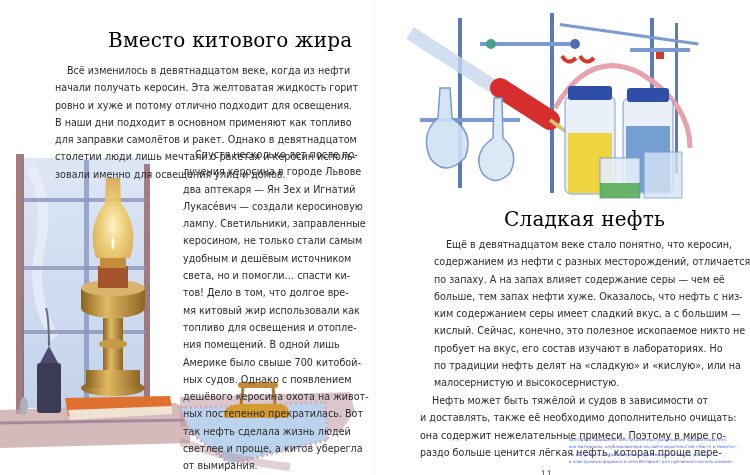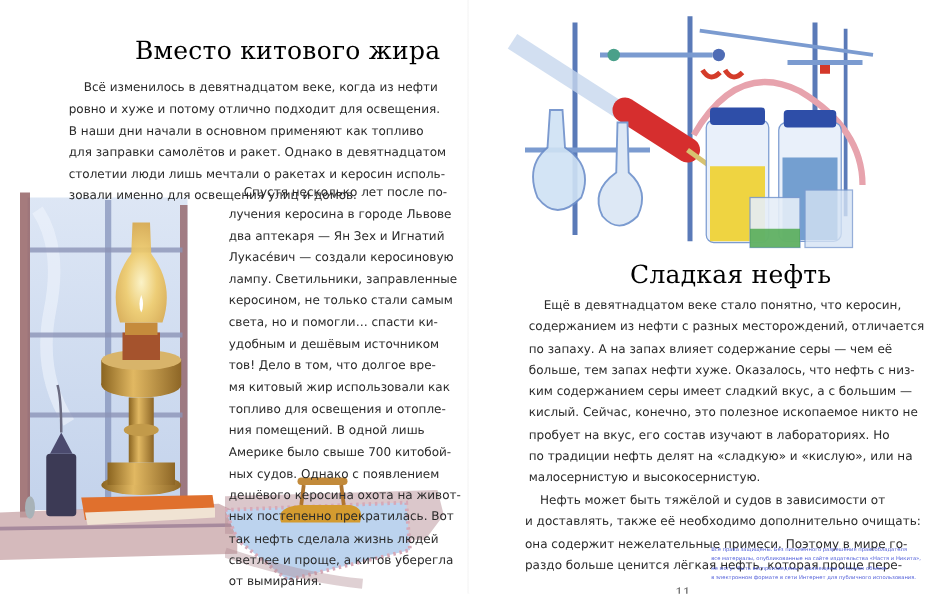--- a/index.html
+++ b/index.html
@@ -101,36 +101,37 @@
     <path d="M45 46 Q40 34 60 32 L100 32 Q112 34 108 46 Z" fill="#d49b2f"></path>
     <rect x="58" y="10" width="40" height="6" rx="3" fill="#c28a3a"></rect>
     <path d="M63 16 L61 32 M93 16 L95 32" stroke="#b07630" stroke-width="3"></path>
     <path d="M0 70 Q60 90 110 95" stroke="#b08a90" stroke-width="8" fill="none" opacity="0.4"></path>
   </svg>
 
   <div class="heading" style="left:108px;top:28px">Вместо китового жира</div>
 
   <div class="text" style="left:55px;top:62px;width:273px">
     <span class="line" style="padding-left:12px">Всё изменилось в девятнадцатом веке, когда из нефти</span>
+    <span class="line">начали получать керосин. Эта желтоватая жидкость горит</span>
     <span class="line">ровно и хуже и потому отлично подходит для освещения.</span>
-    <span class="line">В наши дни начали в основном применяют как топливо</span>
+    <span class="line">В наши дни подходит в основном применяют как топливо</span>
     <span class="line">для заправки самолётов и ракет. Однако в девятнадцатом</span>
     <span class="line">столетии люди лишь мечтали о ракетах и керосин исполь-</span>
     <span class="line last">зовали именно для освещения улиц и домов.</span>
   </div>
 
   <div class="text" style="left:183px;top:146px;width:145px">
     <span class="line" style="padding-left:12px">Спустя несколько лет после по-</span>
     <span class="line">лучения керосина в городе Львове</span>
     <span class="line">два аптекаря — Ян Зех и Игнатий</span>
     <span class="line">Лукасе́вич — создали керосиновую</span>
     <span class="line">лампу. Светильники, заправленные</span>
     <span class="line">керосином, не только стали самым</span>
+    <span class="line">удобным и дешёвым источником</span>
     <span class="line">света, но и помогли… спасти ки-</span>
-    <span class="line">удобным и дешёвым источником</span>
     <span class="line">тов! Дело в том, что долгое вре-</span>
     <span class="line">мя китовый жир использовали как</span>
     <span class="line">топливо для освещения и отопле-</span>
     <span class="line">ния помещений. В одной лишь</span>
     <span class="line">Америке было свыше 700 китобой-</span>
     <span class="line">ных судов. Однако с появлением</span>
     <span class="line">дешёвого керосина охота на живот-</span>
     <span class="line">ных постепенно прекратилась. Вот</span>
     <span class="line">так нефть сделала жизнь людей</span>
     <span class="line">светлее и проще, а китов уберегла</span>
@@ -176,21 +177,21 @@
     <rect x="227" y="80" width="42" height="14" rx="3" fill="#2e4ea8"></rect>
     <rect x="226" y="118" width="44" height="66" fill="#5f90c8" opacity="0.85"></rect>
 
     <rect x="200" y="150" width="40" height="40" fill="#e6eef8" stroke="#7b9bd0" opacity="0.9"></rect>
     <rect x="200" y="175" width="40" height="15" fill="#46a546" opacity="0.8"></rect>
     <rect x="244" y="144" width="38" height="46" fill="#d5e3f4" stroke="#7b9bd0" opacity="0.8"></rect>
   </svg>
 
   <div class="heading" style="left:129px;top:207px">Сладкая нефть</div>
 
-  <div class="text" style="left:48px;top:236px;width:270px">
+  <div class="text" style="left:59px;top:236px;width:270px">
     <span class="line" style="padding-left:12px">Ещё в девятнадцатом веке стало понятно, что керосин,</span>
     <span class="line">содержанием из нефти с разных месторождений, отличается</span>
     <span class="line">по запаху. А на запах влияет содержание серы — чем её</span>
     <span class="line">больше, тем запах нефти хуже. Оказалось, что нефть с низ-</span>
     <span class="line">ким содержанием серы имеет сладкий вкус, а с большим —</span>
     <span class="line">кислый. Сейчас, конечно, это полезное ископаемое никто не</span>
     <span class="line">пробует на вкус, его состав изучают в лабораториях. Но</span>
     <span class="line">по традиции нефть делят на «сладкую» и «кислую», или на</span>
     <span class="line last">малосернистую и высокосернистую.</span>
   </div>

